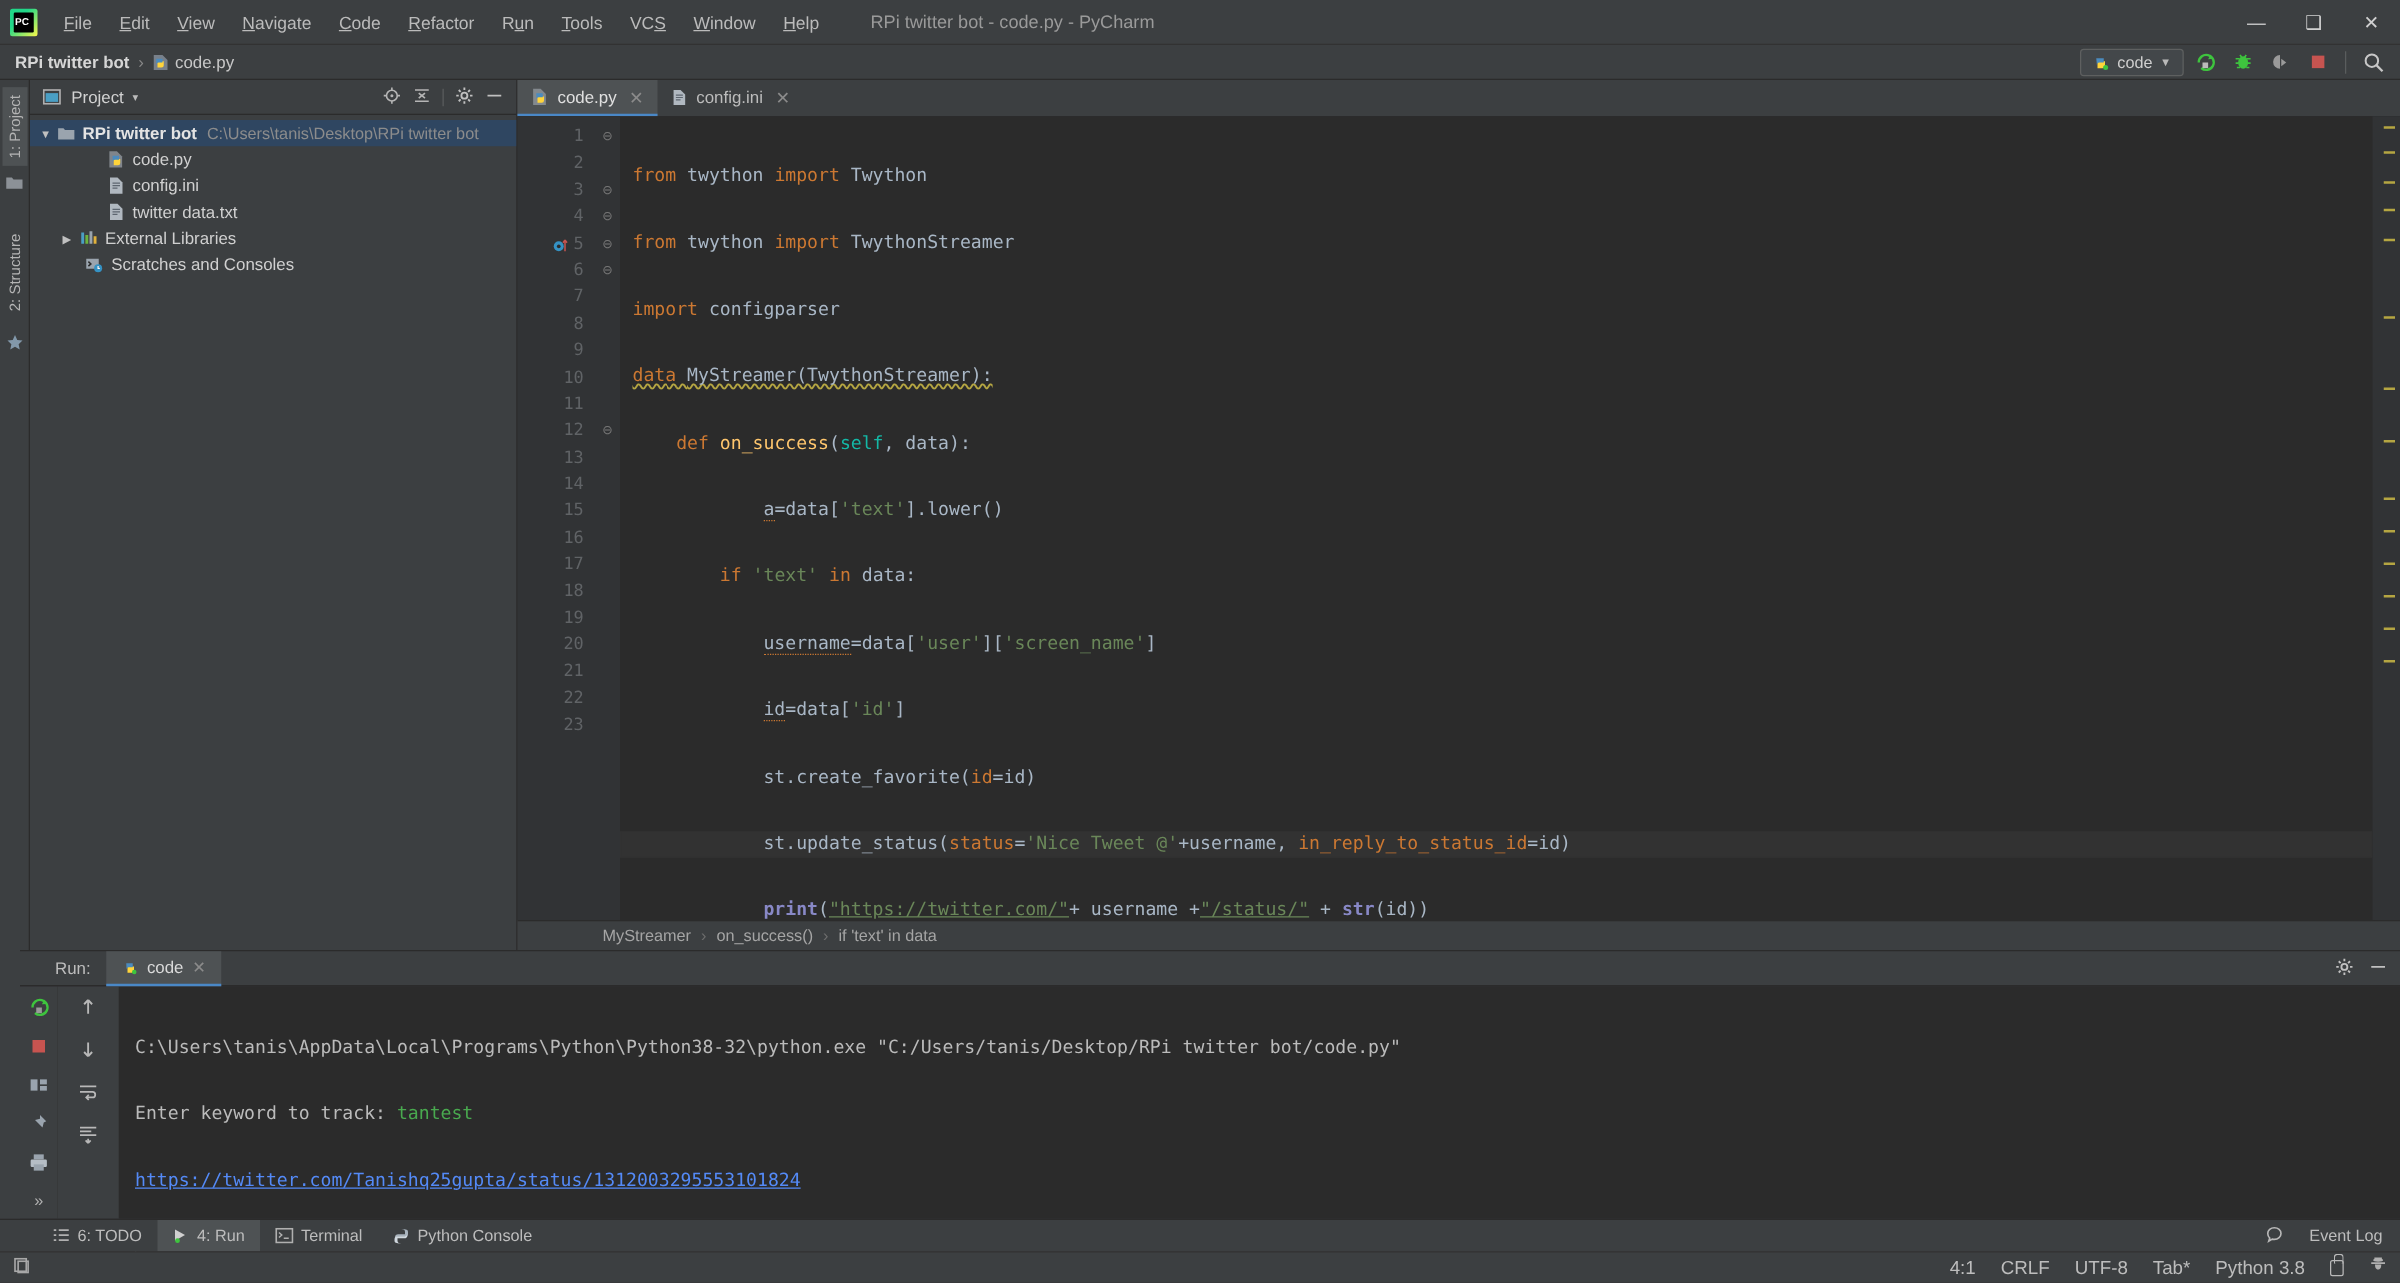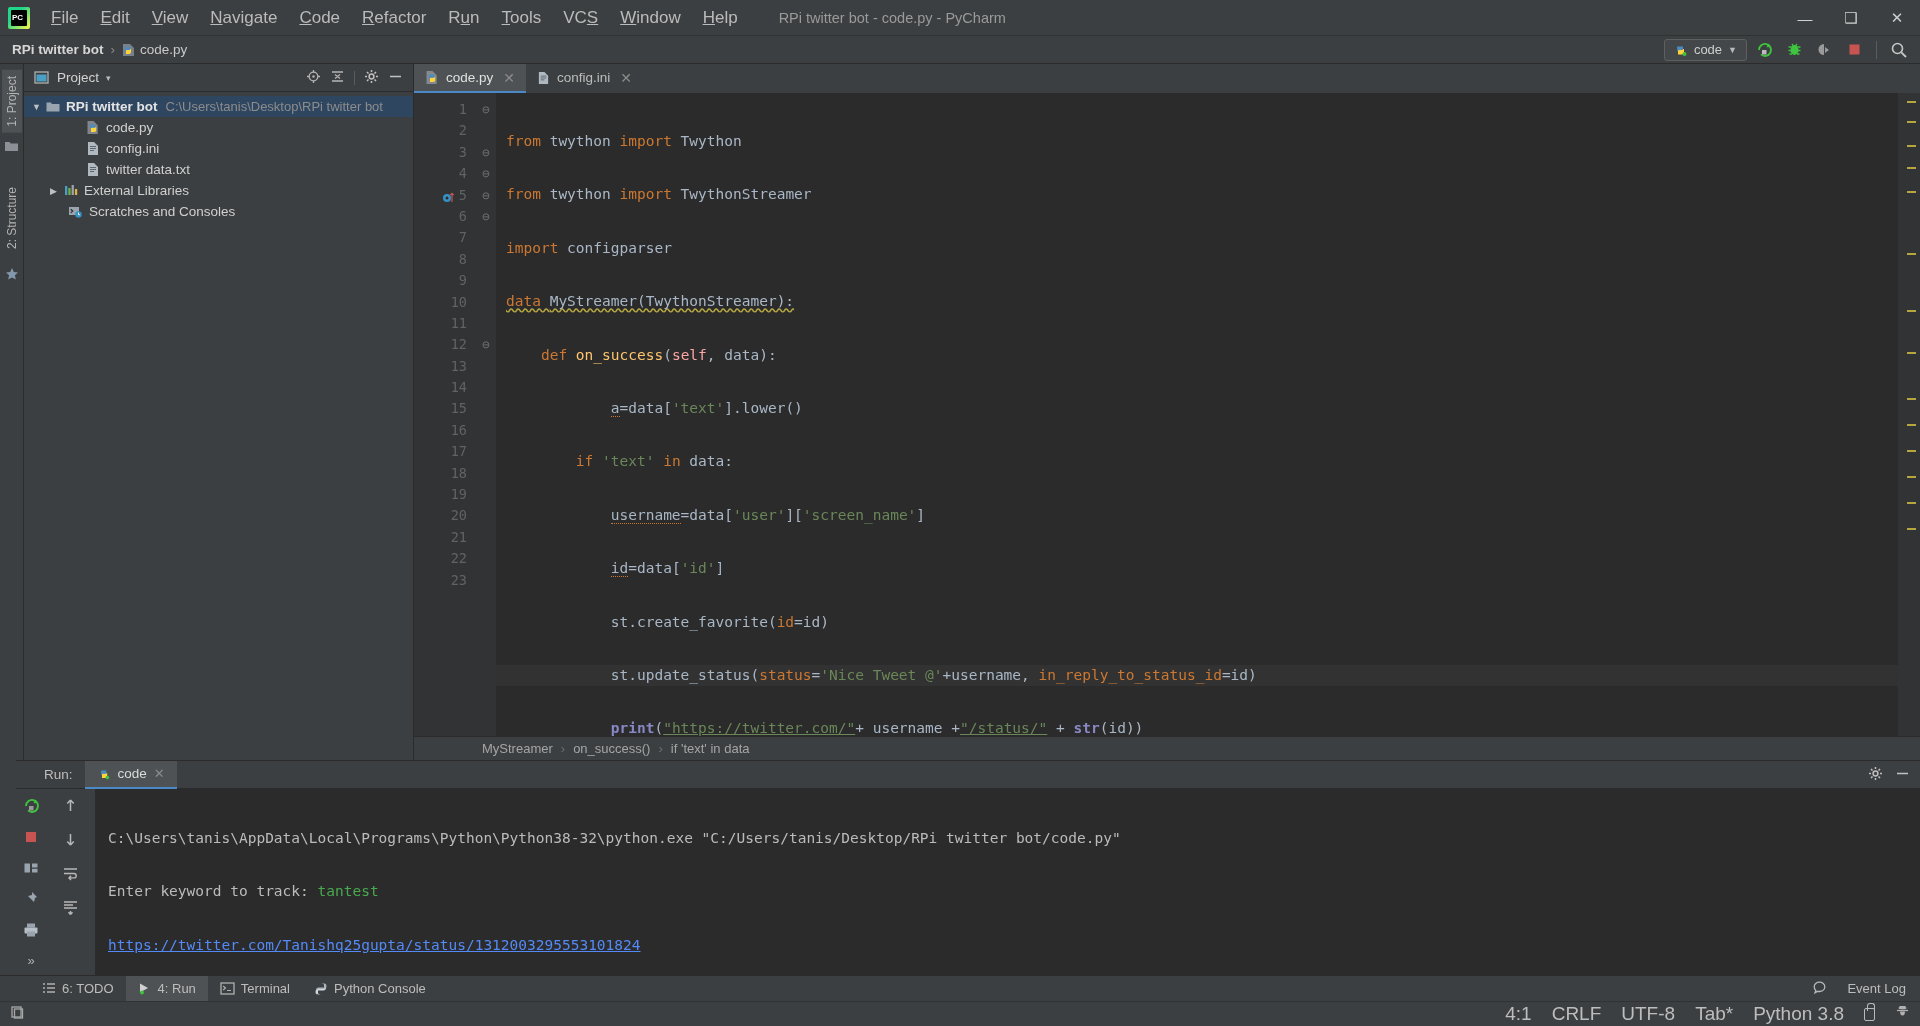--- a/index.html
+++ b/index.html
@@ -18,21 +18,21 @@
     height: 36px; background: #3c3f41; display: flex; align-items: center;
     border-bottom: 1px solid #323232; flex: 0 0 36px; position: relative;
   }
   .pc-logo { width: 22px; height: 22px; margin: 0 10px 0 8px; border-radius: 2px;
     background: linear-gradient(135deg,#21d789 0%,#21d789 35%,#fcf84a 100%); position: relative; }
   .pc-logo::after { content:""; position:absolute; left:3px; top:3px; right:3px; bottom:3px;
     background:#000; border-radius:1px; }
   .pc-logo::before { content:"PC"; position:absolute; z-index:2; color:#fff; font-size:8px;
     font-weight:bold; left:4px; top:6px; letter-spacing:0px;}
   .menu { display: flex; align-items: center; gap: 0px; }
-  .menu-item { padding: 4px 11px; color: #bbbbbb; font-size: 17px; cursor: default; white-space: nowrap; }
+  .menu-item { padding: 4px 11px; color: #bbbbbb; font-size: 14px; cursor: default; white-space: nowrap; }
   .win-title { margin-left: 30px; color: #9a9a9a; font-size: 14.5px; white-space: nowrap; }
   .wincontrols { position: absolute; right: 0; top: 0; height: 36px; display: flex; align-items: center; }
   .wc { width: 46px; height: 36px; display: flex; align-items: center; justify-content: center;
         color: #d0d0d0; font-size: 15px; }
 
   
   .navbar {
     height: 28px; background: #3c3f41; display: flex; align-items: center;
     padding-left: 12px; flex: 0 0 28px; position: relative; border-bottom: 1px solid #2b2b2b;
   }
@@ -95,21 +95,21 @@
     font-family: "DejaVu Sans Mono", monospace; font-size: 14.5px; white-space: pre; }
   .cline { height: 21.4px; line-height: 21.4px; padding-left: 10px; color: #a9b7c6; }
   .cline.current { background: #323232; box-shadow: inset 0 0 0 1px #323232; }
   .rightgut { width: 22px; background: #313335; flex: 0 0 22px; position: relative; padding-top: 8px;}
   .mark { height: 2px; background: #a4a4a4; margin: 0 4px 0 auto; width: 9px; }
 
   
   .kw   { color: #cc7832; }
   .str  { color: #6a8759; }
   .fn   { color: #ffc66d; }
-  .self { color: #fca5a5; }
+  .self { color: #14b8a6; }
   .bi   { color: #8888c6; font-weight: bold; }
   .kwarg{ color: #cc7832; }
   .ulink{ color: #6a8759; text-decoration: underline; }
   .err  { text-decoration: underline wavy #b5a642; text-decoration-skip-ink: none; }
   .warnu{ border-bottom: 1px dotted #cc7832; }
 
   .bcrumbbar { height: 24px; background: #3c3f41; border-top: 1px solid #2b2b2b;
     display: flex; align-items: center; padding-left: 68px; flex: 0 0 24px; font-size: 13px; color: #a5a5a5; }
   .bcrumbbar .sep { margin: 0 8px; color: #6d6d6d; }
 
@@ -136,21 +136,21 @@
 
   
   .toolbottom { height: 26px; background: #3c3f41; display: flex; align-items: center;
      flex: 0 0 26px; border-top: 1px solid #2b2b2b; position: relative; padding-left: 30px; }
   .btab { height: 26px; display: flex; align-items: center; gap: 6px; padding: 0 12px; font-size: 13px; color: #bdbdbd; }
   .btab.active { background: #4e5254; }
   .toolbottom-right { position: absolute; right: 14px; display: flex; align-items: center; gap: 20px; font-size: 13px; color: #bdbdbd; }
   .statusbar { height: 25px; background: #3c3f41; display: flex; align-items: center;
      flex: 0 0 25px; border-top: 1px solid #323232; position: relative; }
   .sb-right { position: absolute; right: 10px; display: flex; align-items: center; gap: 20px;
-     font-size: 19px; color: #bdbdbd; }
+     font-size: 15px; color: #bdbdbd; }
   .lockicon { width:11px; height:13px; border:1.6px solid #b9b9b9; border-radius:2px; position:relative; }
   .lockicon::before{content:"";position:absolute;left:2px;top:-6px;width:6px;height:7px;border:1.6px solid #b9b9b9;border-bottom:none;border-radius:3px 3px 0 0;}
   .svgic { display: inline-block; vertical-align: middle; }
 </style>
 </head>
 <body>
 
 <div class="app">
 
   <div class="titlebar">

